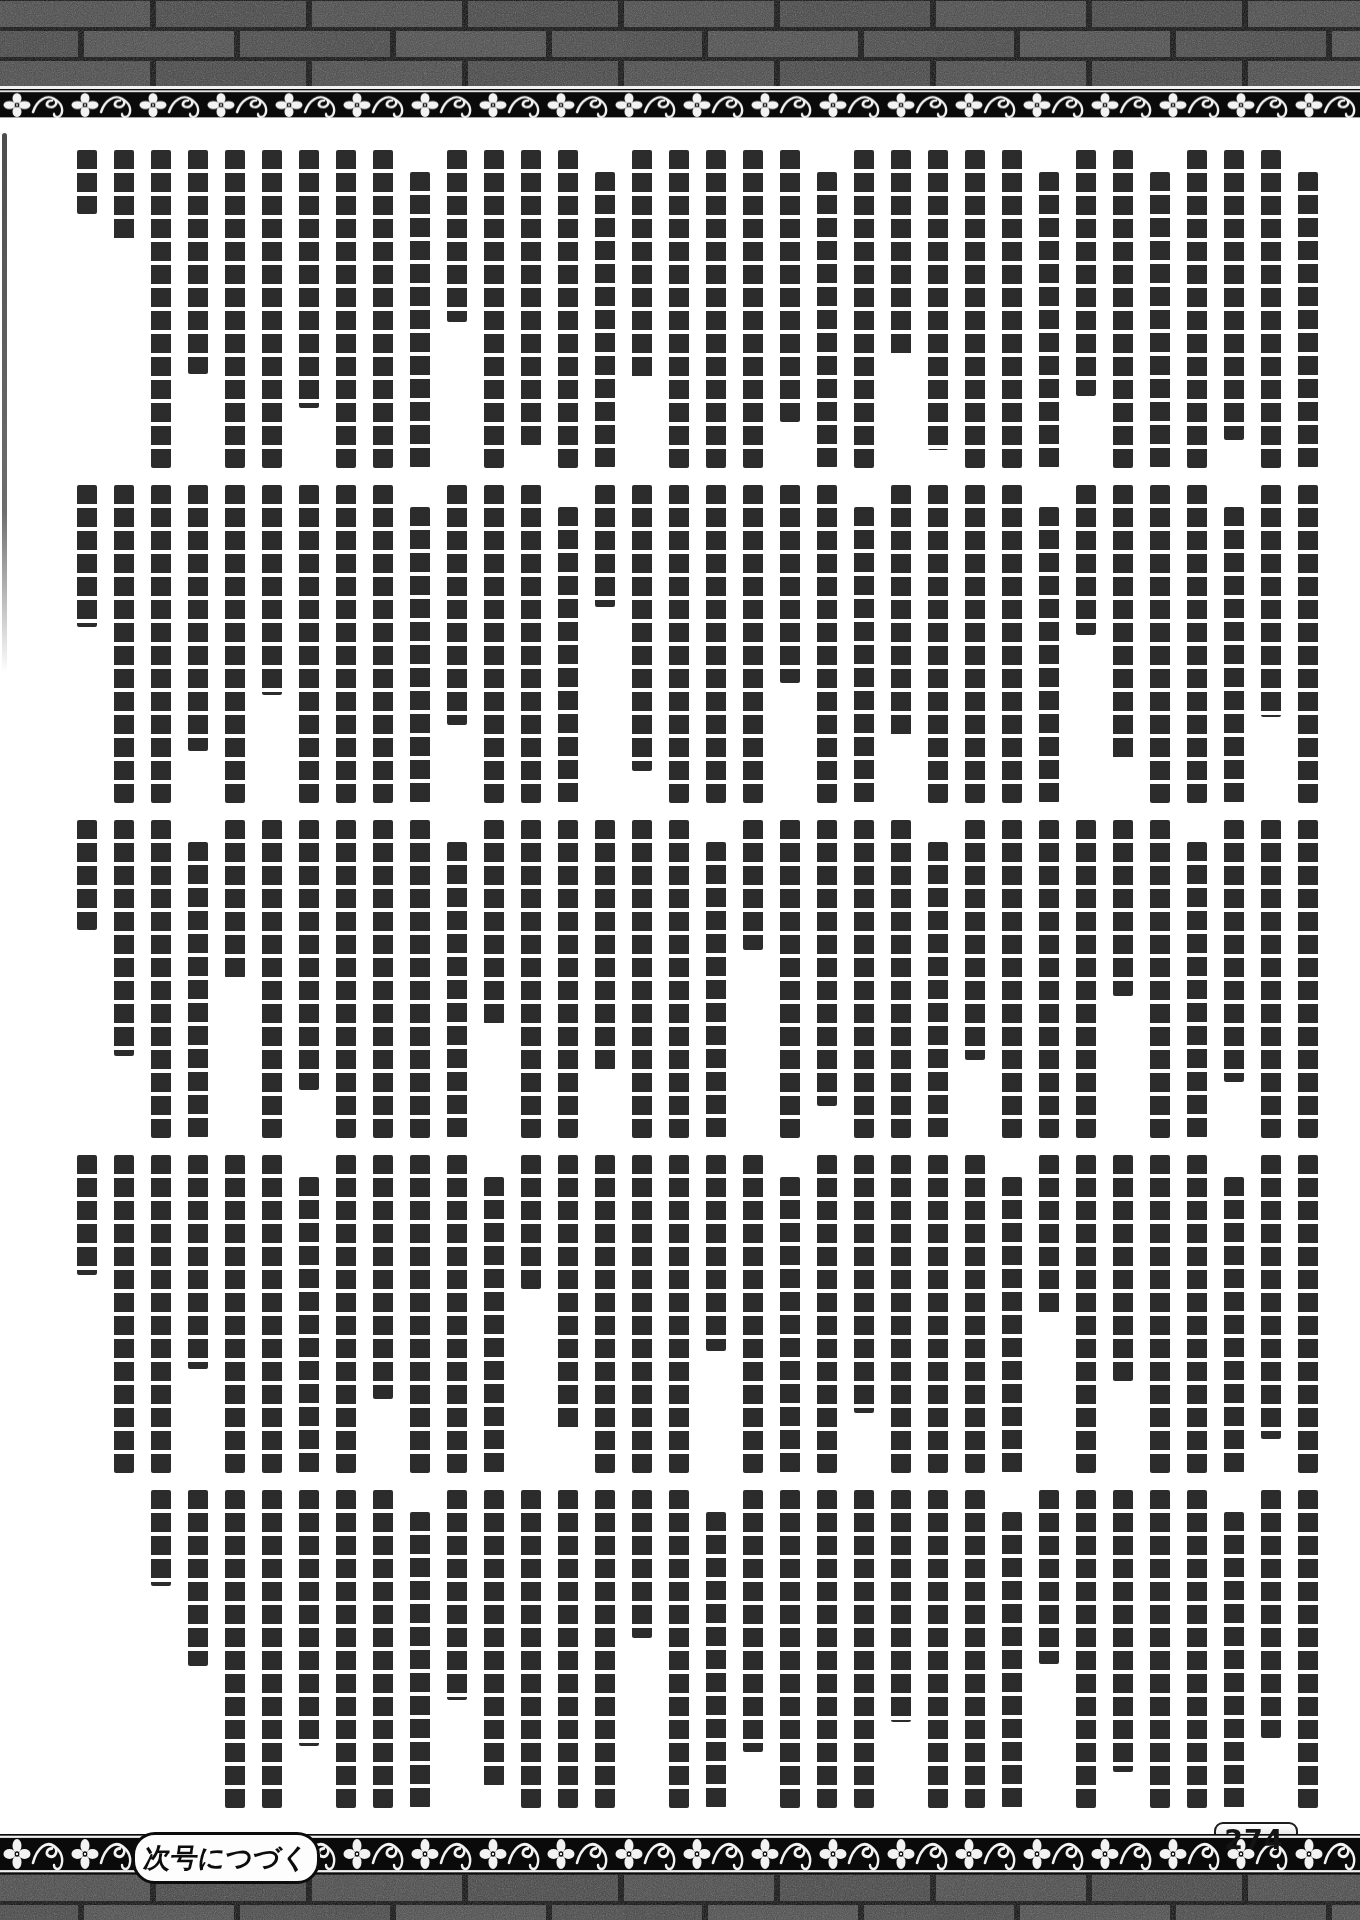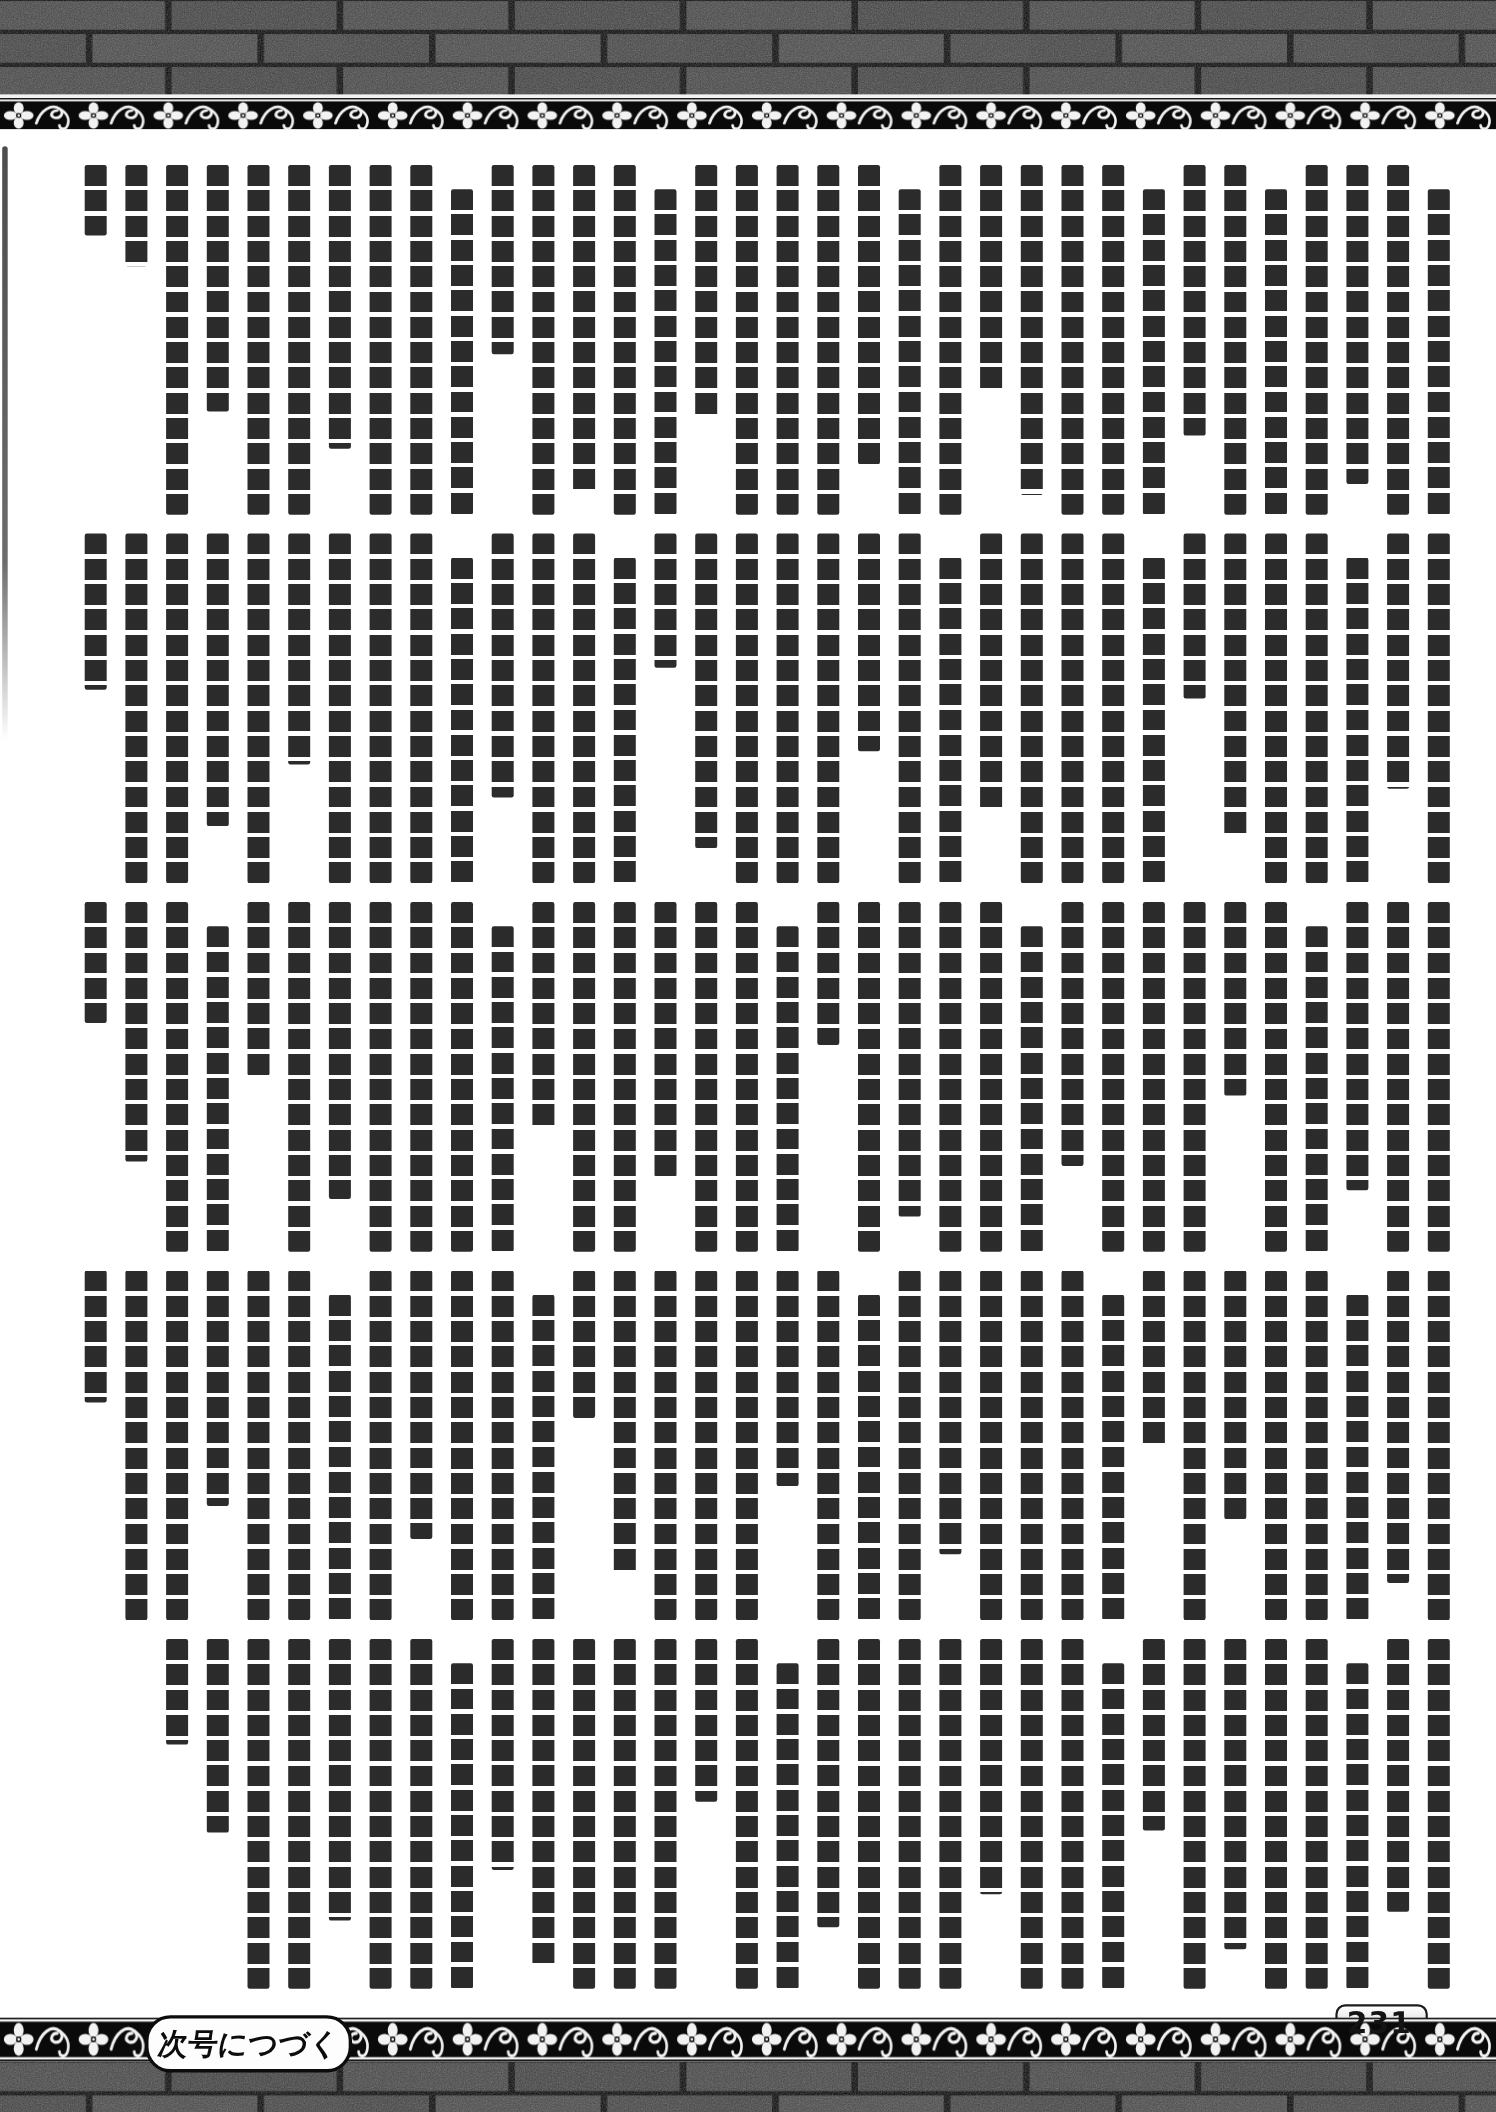--- a/index.html
+++ b/index.html
@@ -255,19 +255,19 @@
 
   <svg class="deco" style="top:1834px" width="1360" height="40">
     <rect width="1360" height="40" fill="url(#orn)" transform="scale(1,1.111)" transform-origin="0 0"></rect>
   </svg>
 
   <svg class="deco" style="top:1874px" width="1360" height="46">
     <rect width="1360" height="46" fill="url(#bricks)"></rect>
     <rect width="1360" height="46" filter="url(#grain)" opacity="0.38"></rect>
   </svg>
 
-  <div class="page-num">231</div>
+  <div class="page-num">274</div>
 
   <div class="badge">
     <span>次号につづく</span>
   </div>
 
 </div>
 
 </body></html>

